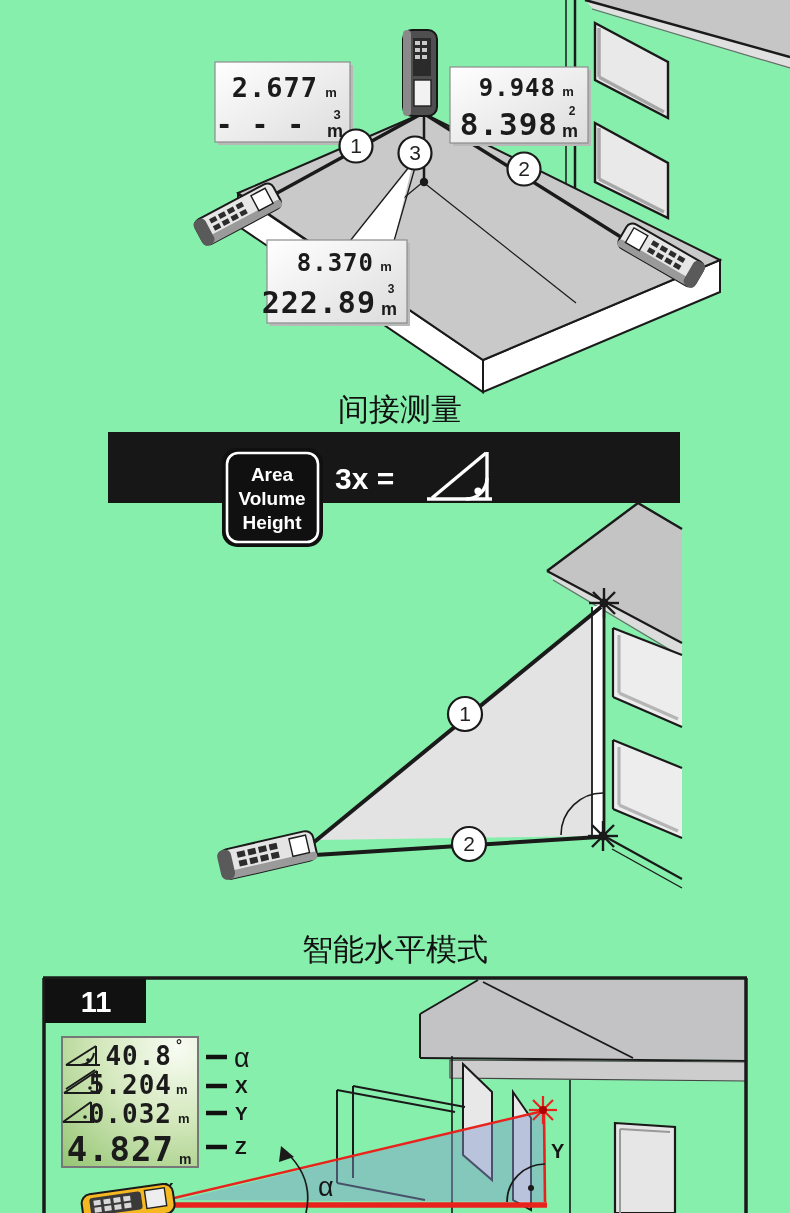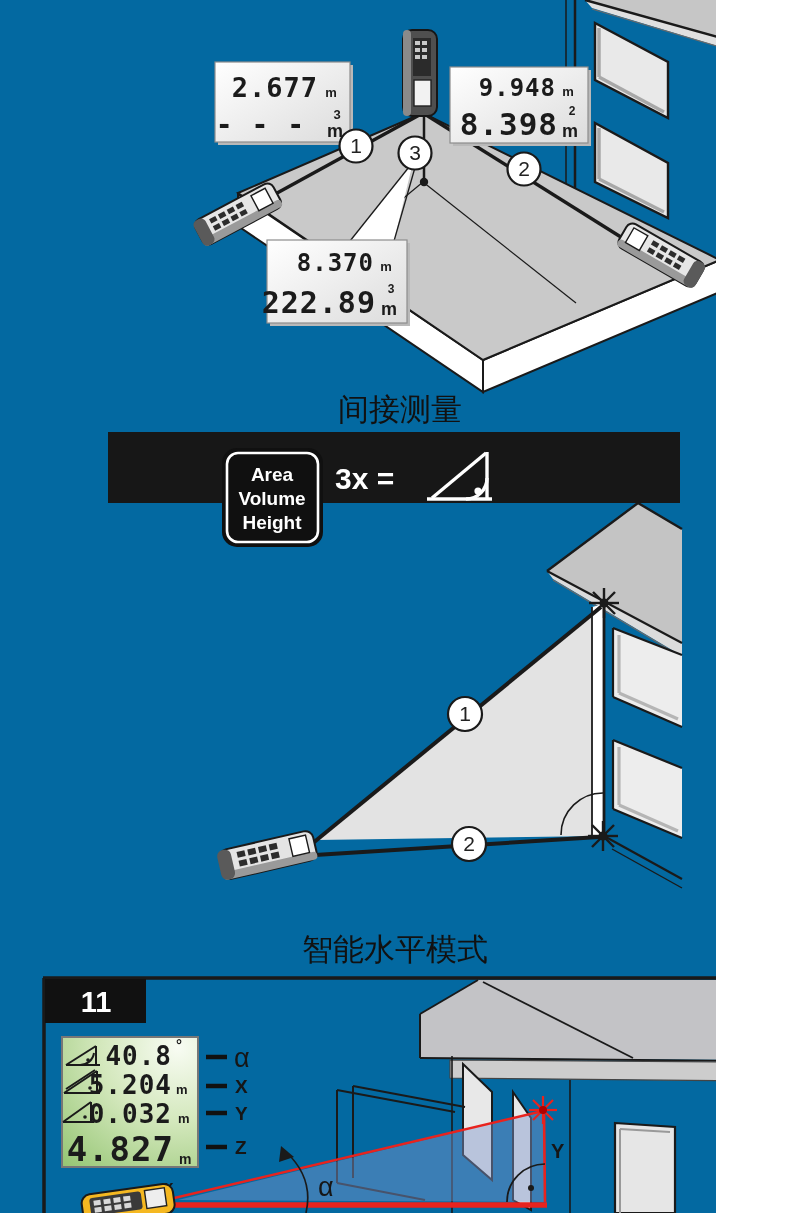--- a/index.html
+++ b/index.html
@@ -1,16 +1,16 @@
 <!DOCTYPE html>
 <html><head>
 <meta charset="utf-8">
 <style>
   html,body{margin:0;padding:0;background:#ffffff;}
-  .page{position:relative;width:716px;height:1213px;background:#0369a1;overflow:hidden;
+  .page{position:relative;width:790px;height:1213px;background:#86efac;overflow:hidden;
         font-family:"Liberation Sans",sans-serif;}
   svg{position:absolute;left:0;top:0;}
   text{font-family:"Liberation Sans",sans-serif;fill:#161616;}
   .seg{font-family:"DejaVu Sans Mono",monospace;font-weight:bold;letter-spacing:1px;fill:#1b1b1b;}
   .unit{font-weight:bold;fill:#1b1b1b;}
   .heading{font-size:31px;fill:#111;}
   .marker-num{font-size:21px;fill:#222;}
   .white-bold{fill:#ffffff;font-weight:bold;}
 </style>
 </head>

